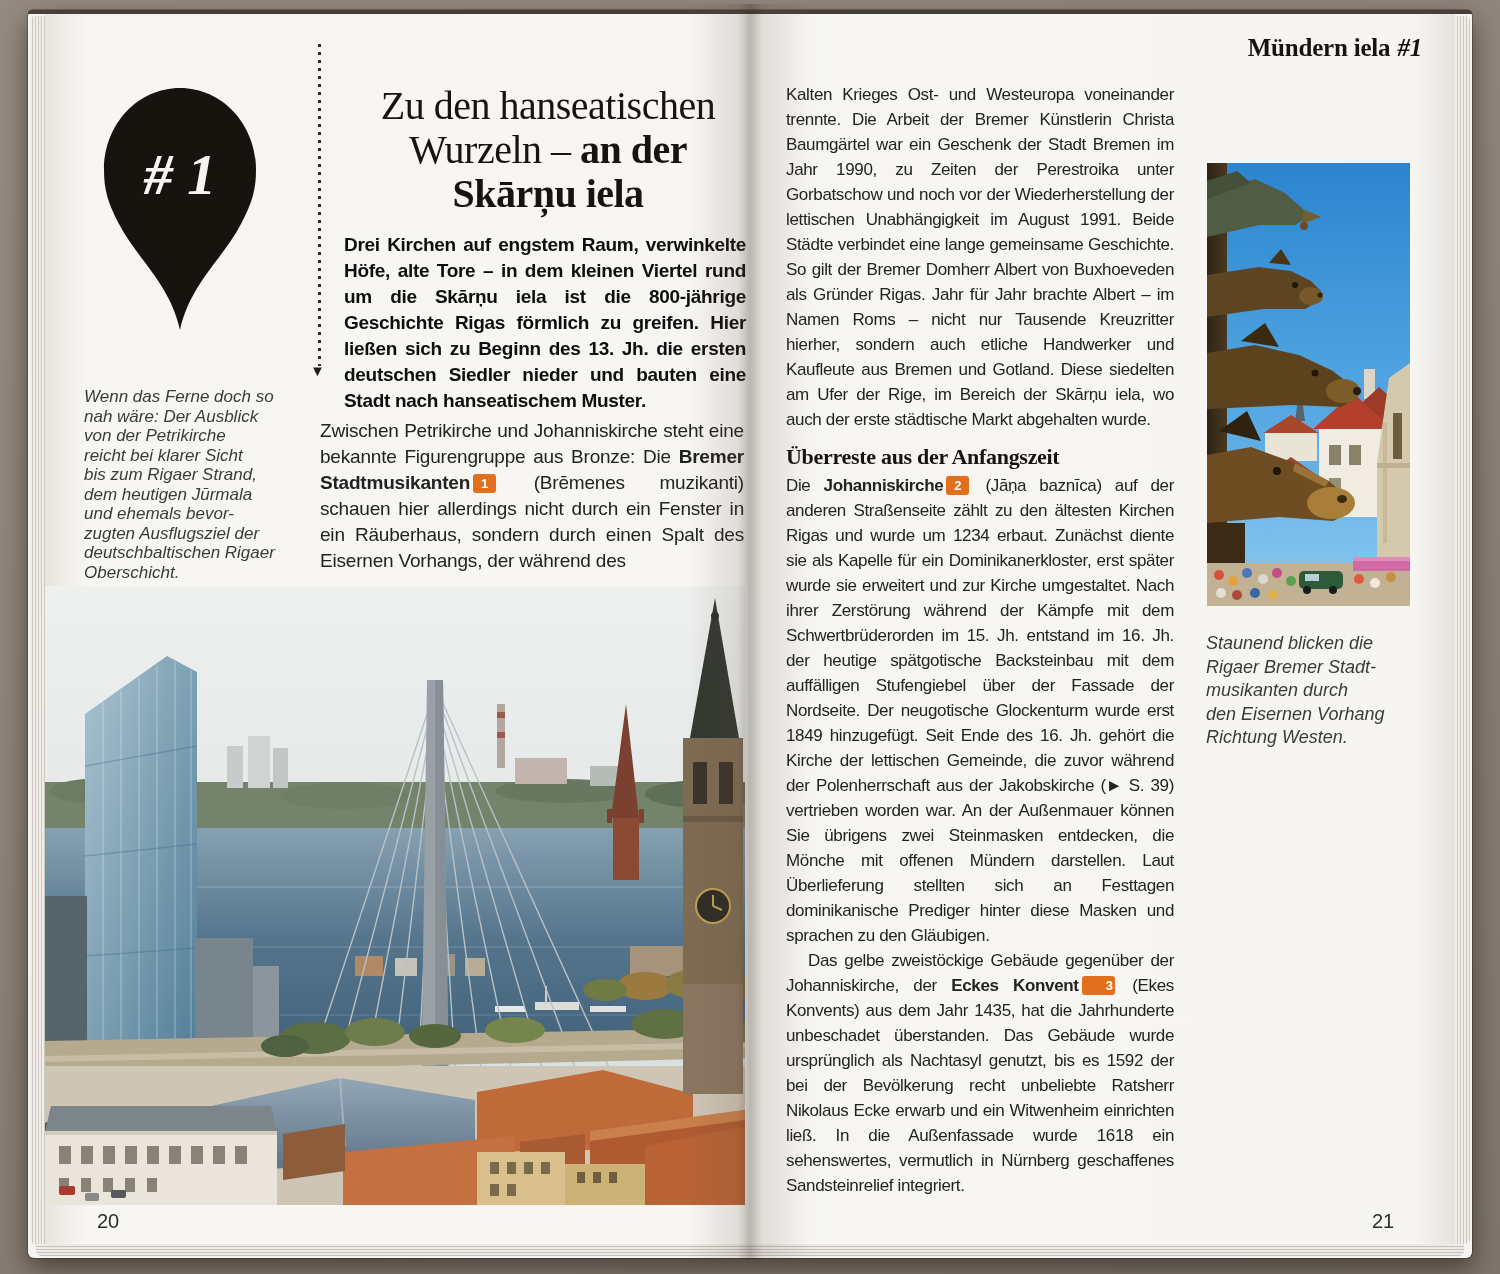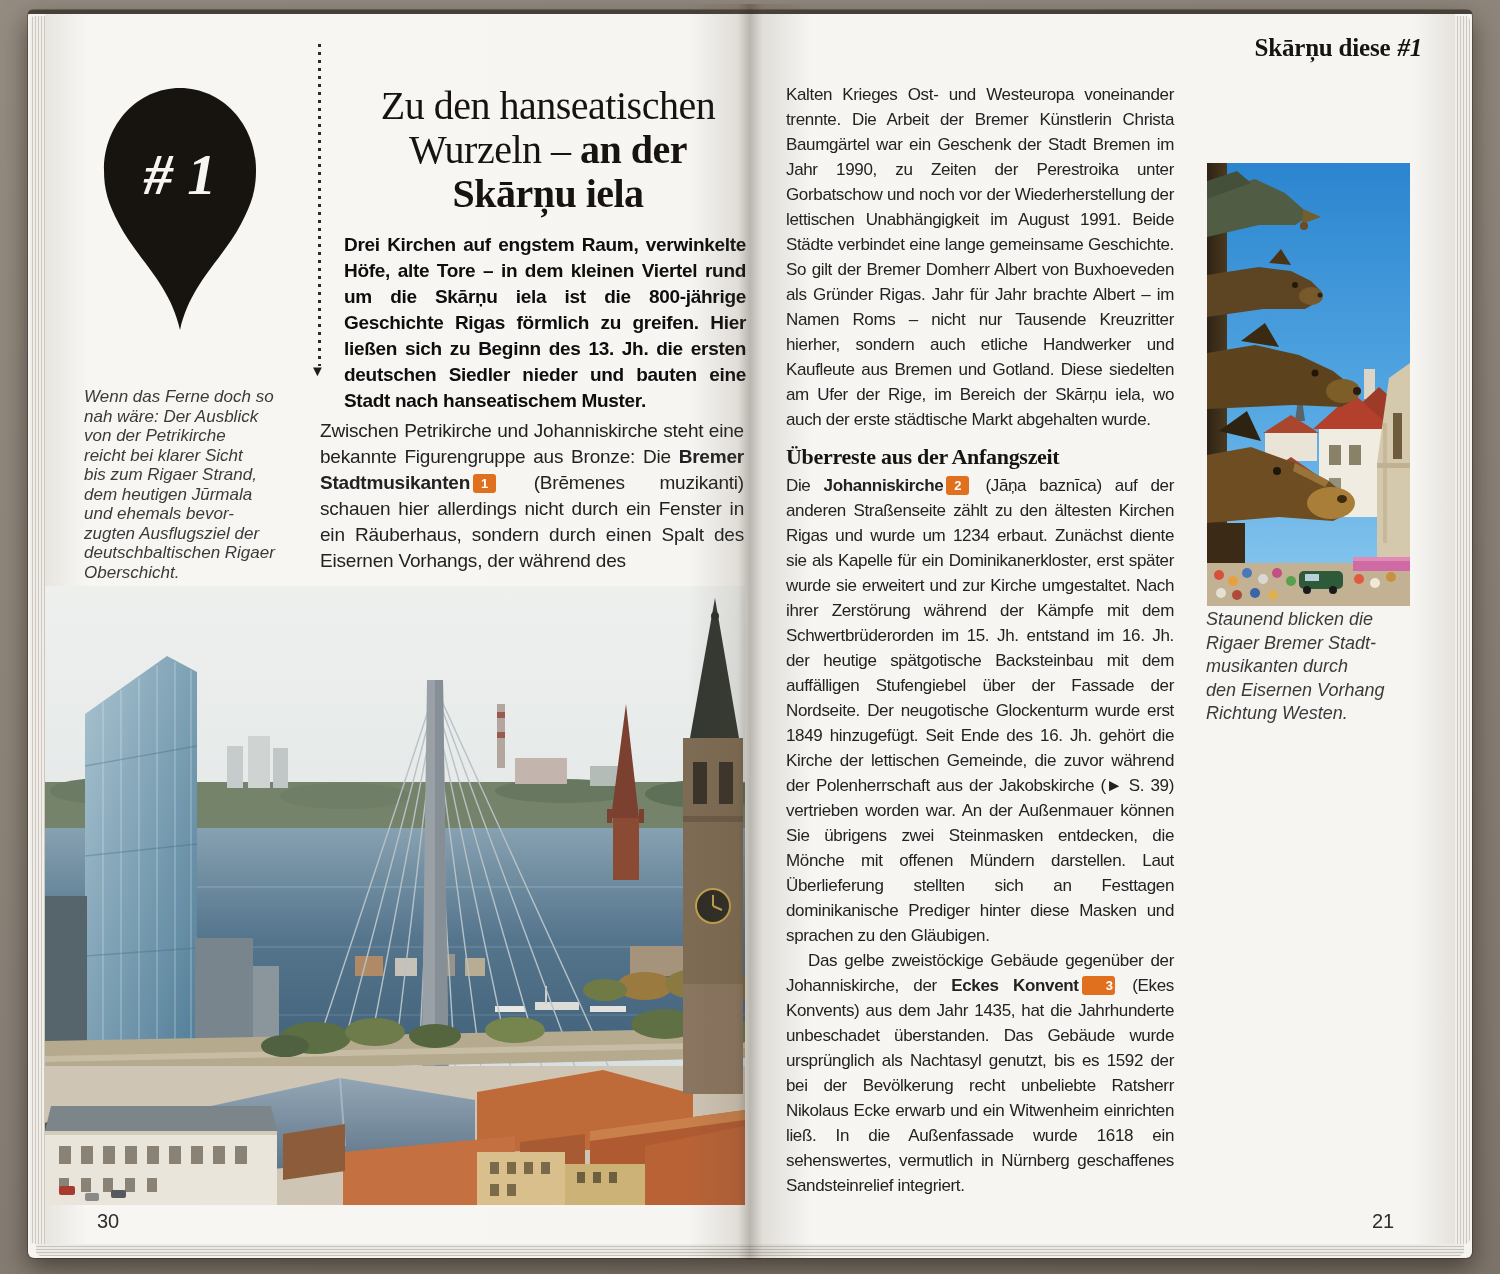--- a/index.html
+++ b/index.html
@@ -43,21 +43,21 @@
   .running-head{left:1030px;top:34px;width:392px;text-align:right;z-index:5;
         font-family:"Liberation Serif",serif;font-size:25px;font-weight:700;color:#17130f;letter-spacing:-0.2px;}
   .running-head .num{font-style:italic;font-weight:700;margin-left:7px;}
   .col-right{left:786px;top:82px;width:388px;z-index:5;text-align:justify;
         font-size:17px;line-height:25px;letter-spacing:-0.35px;color:#222;}
   .col-right p{margin:0;}
   .col-right h3{margin:12px 0 4px 0;font-family:"Liberation Serif",serif;font-size:22px;
         letter-spacing:-0.3px;color:#17130f;text-align:left;}
   .col-right .indent{text-indent:22px;}
   .photo-right{left:1207px;top:163px;width:203px;height:443px;z-index:3;overflow:hidden;}
-  .caption-right{left:1206px;top:608px;width:228px;z-index:5;white-space:pre-line;
+  .caption-right{left:1206px;top:632px;width:228px;z-index:5;white-space:pre-line;
         font-size:18px;font-style:italic;line-height:23.5px;color:#3a3a3a;}
   .pagenum-right{left:1372px;top:1210px;width:60px;text-align:left;font-size:20px;color:#2e2e2e;z-index:5;}
   
   .badge{display:inline-block;min-width:19px;height:19px;line-height:19px;text-align:center;
         background:#e0701e;color:#fff;font-weight:700;font-style:normal;font-size:13px;
         border-radius:3px;padding:0 2px;margin:0 3px;vertical-align:1px;letter-spacing:0;}
   .pin-label{font-family:"Liberation Serif",serif;font-style:italic;font-weight:700;}
 </style>
 </head>
 <body>
@@ -263,23 +263,23 @@
   <line x1="668" y1="320" x2="668" y2="309" stroke="#c2a14e" stroke-width="2"></line>
   <line x1="668" y1="320" x2="677" y2="324" stroke="#c2a14e" stroke-width="2"></line>
   <rect x="638" y="398" width="60" height="110" fill="#8a7660"></rect>
   <polygon points="600,560 700,540 700,619 600,619" fill="#b96236"></polygon>
 
   <rect x="14" y="600" width="16" height="9" rx="2" fill="#a83a30"></rect>
   <rect x="40" y="607" width="14" height="8" rx="2" fill="#8a8a86"></rect>
   <rect x="66" y="604" width="15" height="8" rx="2" fill="#55585c"></rect>
 </svg>
 
-<div class="abs pagenum-left">30</div>
-
-<div class="abs running-head"><span>Skārņu diese</span><span class="num">#1</span></div>
+<div class="abs pagenum-left">20</div>
+
+<div class="abs running-head"><span>Mündern iela</span><span class="num">#1</span></div>
 
 <div class="abs col-right">
   <p>Kalten Krieges Ost- und Westeuropa voneinander trennte. Die Arbeit der Bremer Künstlerin Christa Baumgärtel war ein Geschenk der Stadt Bremen im Jahr 1990, zu Zeiten der Perestroika unter Gorbatschow und noch vor der Wiederherstellung der lettischen Unabhängigkeit im August 1991. Beide Städte verbindet eine lange gemeinsame Geschichte. So gilt der Bremer Domherr Albert von Buxhoeveden als Gründer Rigas. Jahr für Jahr brachte Albert – im Namen Roms – nicht nur Tausende Kreuzritter hierher, sondern auch etliche Handwerker und Kaufleute aus Bremen und Gotland. Diese siedelten am Ufer der Rige, im Bereich der Skārņu iela, wo auch der erste städtische Markt abgehalten wurde.</p>
   <h3>Überreste aus der Anfangszeit</h3>
   <p><span>Die </span><b>Johanniskirche</b><span class="badge">2</span><span> (Jāņa baznīca) auf der anderen Straßenseite zählt zu den ältesten Kirchen Rigas und wurde um 1234 erbaut. Zunächst diente sie als Kapelle für ein Dominikanerkloster, erst später wurde sie erweitert und zur Kirche umgestaltet. Nach ihrer Zerstörung während der Kämpfe mit dem Schwertbrüderorden im 15. Jh. entstand im 16. Jh. der heutige spätgotische Backsteinbau mit dem auffälligen Stufengiebel über der Fassade der Nordseite. Der neugotische Glockenturm wurde erst 1849 hinzugefügt. Seit Ende des 16. Jh. gehört die Kirche der lettischen Gemeinde, die zuvor während der Polenherrschaft aus der Jakobskirche (► S. 39) vertrieben worden war. An der Außenmauer können Sie übrigens zwei Steinmasken entdecken, die Mönche mit offenen Mündern darstellen. Laut Überlieferung stellten sich an Festtagen dominikanische Prediger hinter diese Masken und sprachen zu den Gläubigen.</span></p>
   <p class="indent"><span>Das gelbe zweistöckige Gebäude gegenüber der Johanniskirche, der </span><b>Eckes Konvent</b><span class="badge">3</span><span> (Ekes Konvents) aus dem Jahr 1435, hat die Jahrhunderte unbeschadet überstanden. Das Gebäude wurde ursprünglich als Nachtasyl genutzt, bis es 1592 der bei der Bevölkerung recht unbeliebte Ratsherr Nikolaus Ecke erwarb und ein Witwenheim einrichten ließ. In die Außenfassade wurde 1618 ein sehenswertes, vermutlich in Nürnberg geschaffenes Sandsteinrelief integriert.</span></p>
 </div>
 
 <svg class="abs photo-right" viewBox="0 0 203 443" preserveAspectRatio="none">
   <defs>

